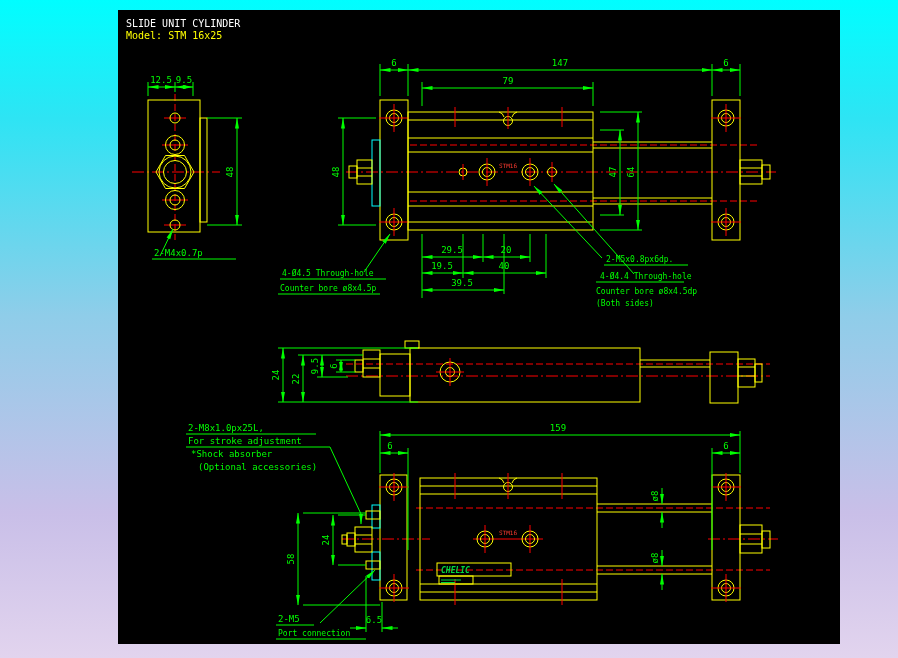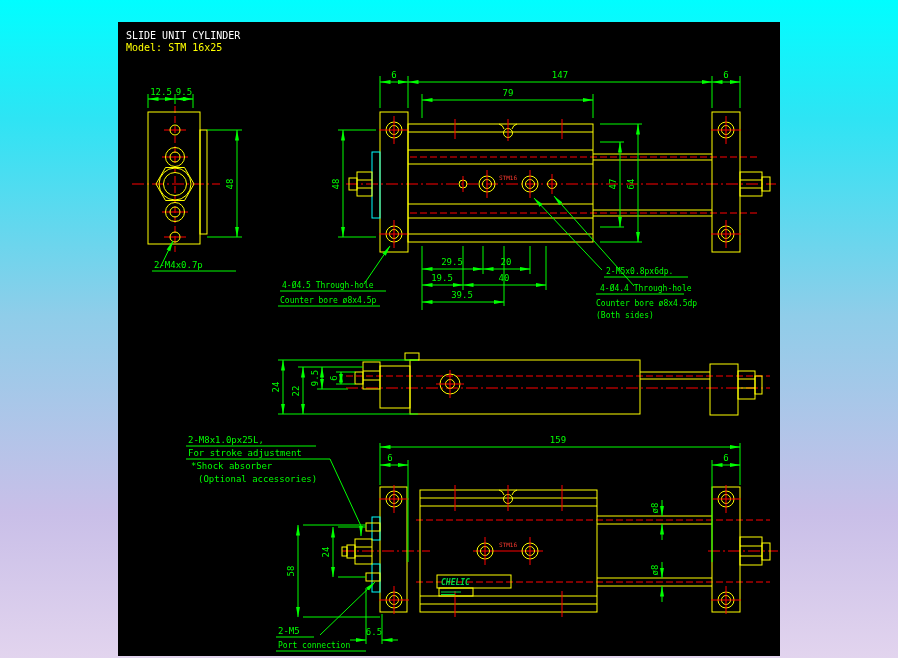--- a/index.html
+++ b/index.html
@@ -1,18 +1,18 @@
 <!DOCTYPE html>
 <html><head>
 <meta charset="utf-8">
 <style>
   html,body{margin:0;padding:0;}
   .stage{position:relative;width:898px;height:658px;overflow:hidden;
     background:linear-gradient(180deg,#00feff 0%,#2ee4f4 18%,#8fcde9 48%,#c9bfe8 78%,#e2d4ee 100%);}
-  .canvas{position:absolute;left:118px;top:10px;width:662px;height:634px;background:#000;margin-top:12px;}
+  .canvas{position:absolute;left:118px;top:10px;width:722px;height:634px;background:#000;}
   svg{display:block;}
   .y{stroke:#ffff00;fill:none;stroke-width:1;}
   .g{stroke:#00ff00;fill:none;stroke-width:1;}
   .r{stroke:#ff0000;fill:none;stroke-width:1;}
   .c{stroke:#00ffff;fill:none;stroke-width:1;}
   .rd{stroke-dasharray:7 3;}
   .rdd{stroke-dasharray:12 3 2 3;}
   text{font-family:"DejaVu Sans Mono","Liberation Mono",monospace;}
   .tw{fill:#ffffff;font-size:10px;stroke:none;}
   .tyl{fill:#ffff00;font-size:10px;stroke:none;}

